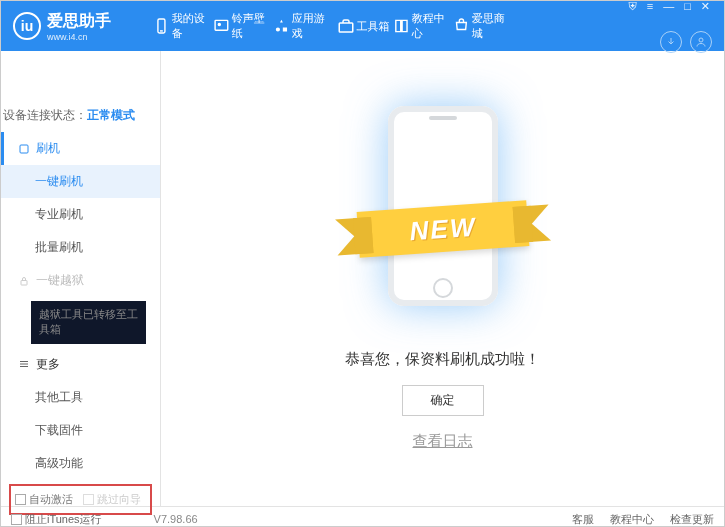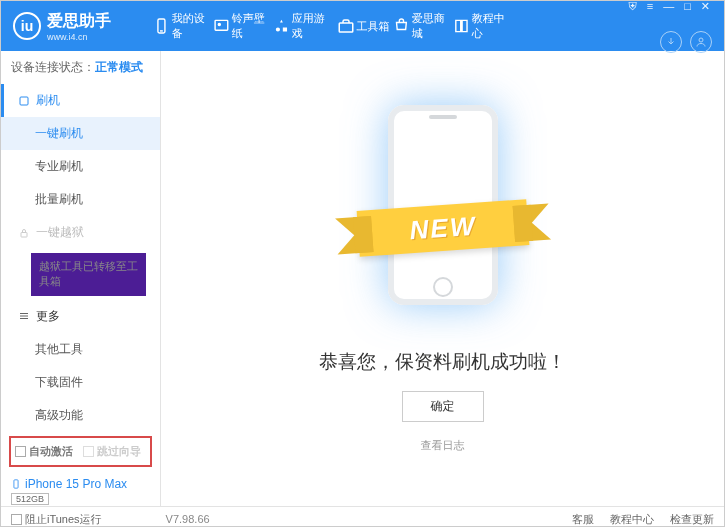--- a/index.html
+++ b/index.html
@@ -14,59 +14,59 @@
 .nav-item { width: 60px; height: 100%; display: flex; flex-direction: row; align-items: center; justify-content: center; cursor: pointer; font-size: 11px; gap: 2px; }
 .nav-item.active { background: #5aa7f2; }
 .nav-ico { width: 18px; height: 18px; }
 .title-right { margin-left: auto; display: flex; align-items: center; gap: 6px; }
 .win-btns { display: flex; gap: 6px; font-size: 11px; margin-bottom: 14px; }
 .win-btn { cursor: pointer; opacity: 0.9; padding: 0 2px; }
 .circ-btn { width: 22px; height: 22px; border: 1.5px solid #a9d1f8; border-radius: 50%; display: flex; align-items: center; justify-content: center; cursor: pointer; color:#a9d1f8; }
 
 .body { display: flex; height: 455px; }
 .sidebar { width: 160px; border-right: 1px solid #e3e3e3; display: flex; flex-direction: column; font-size: 12px; }
-.status-line { padding: 8px 10px; color: #666; }
+.status-line { padding: 8px 2px; color: #666; margin-top: 48px; }
 .status-val { color: #2b8cf0; font-weight: bold; }
 
 .side-section { display: flex; align-items: center; gap: 6px; padding: 8px 14px; color: #333; cursor: pointer; border-left: 3px solid transparent; }
 .side-section.on { border-left-color: #2b8cf0; color: #2b8cf0; }
 .side-sub { padding: 8px 14px 8px 34px; color: #555; cursor: pointer; }
 .side-sub.active { background: #e8f2fd; color: #2b8cf0; }
-.side-note { background: #4c1d95; margin: 4px 14px 4px 30px; padding: 6px 8px; color: #888; font-size: 11px; line-height: 1.4; cursor: pointer; }
+.side-note { background: #0f172a; margin: 4px 14px 4px 30px; padding: 6px 8px; color: #888; font-size: 11px; line-height: 1.4; cursor: pointer; }
 
 .sidebar-bottom { margin-top: auto; }
-.chk-row { border: 2px solid #d84a4a; margin: 4px 8px; padding: 6px 4px; display: flex; gap: 10px; font-size: 11px; color: #777; font-weight: bold; }
+.chk-row { border: 2px solid #d84a4a; margin: 4px 8px; padding: 6px 4px; display: flex; gap: 10px; font-size: 11px; color: #777; }
 .chk { display: flex; align-items: center; gap: 3px; cursor: pointer; }
 .chk.disabled { color: #ccc; }
 .chk-box { width: 11px; height: 11px; border: 1px solid #aaa; background: #fff; }
 .chk.disabled .chk-box { border-color: #ddd; }
 .device { padding: 6px 10px; }
 .dev-name { color: #2b8cf0; font-size: 12px; font-weight: normal; display: flex; align-items: center; gap: 4px; }
 .dev-cap { display: inline-block; border: 1px solid #bbb; font-size: 9px; padding: 0 4px; color: #666; margin-top: 2px; }
 
 .main { flex: 1; position: relative; display: flex; flex-direction: column; align-items: center; justify-content: center; }
 .phone-graphic { width: 150px; height: 230px; position: relative; }
 .phone { width: 110px; height: 200px; background: #fff; border-radius: 16px; margin: 0 auto; box-shadow: 0 0 40px rgba(109,181,247,0.7), inset 0 0 0 6px #e8ebee; position: relative; }
 .phone:before { content:""; position:absolute; top:10px; left:50%; transform:translateX(-50%); width:28px; height:4px; background:#d5d8db; border-radius:3px; }
 .phone:after { content:""; position:absolute; bottom:8px; left:50%; transform:translateX(-50%); width:16px; height:16px; border:2px solid #d5d8db; border-radius:50%; }
 .ribbon { position: absolute; top: 100px; left: -10px; right: -10px; height: 46px; background: #ffcf3f; display:flex; align-items:center; justify-content:center; transform: rotate(-4deg); box-shadow: 0 3px 6px rgba(0,0,0,0.15); }
 .ribbon span { font-size: 26px; font-weight: 900; font-style: italic; color: #fff; letter-spacing: 2px; text-shadow: 1px 1px 0 #e8a830; }
 .ribbon:before, .ribbon:after { content:""; position:absolute; top:6px; width:0; height:0; border:18px solid #e8b830; }
 .ribbon:before { left:-22px; border-left-color:transparent; }
 .ribbon:after { right:-22px; border-right-color:transparent; }
 
-.msg { margin-top: 14px; font-size: 19px; color: #333; }
+.msg { margin-top: 14px; font-size: 15px; color: #333; }
 .ok-btn { margin-top: 16px; padding: 6px 28px; border: 1px solid #ccc; background: #fff; color: #333; font-size: 12px; cursor: pointer; }
-.log-link { margin-top: 16px; font-size: 11px; color: #999; cursor: pointer; }
+.log-link { margin-top: 16px; font-size: 15px; color: #999; cursor: pointer; text-decoration: underline; }
 
 .footer { height: 22px; border-top: 1px solid #e3e3e3; display: flex; align-items: center; font-size: 11px; color: #666; padding: 12px 10px; gap: 16px; }
 .footer .chk { color:#666; }
 .footer-right { margin-left: auto; display: flex; gap: 16px; }
 .footer-right span { cursor: pointer; }
-.ver { color: #888; margin-left: 48px; }
+.ver { color: #888; margin-left: 36px; }
 </style>
 </head>
 <body>
 
 <div class="titlebar">
   <div class="logo-wrap">
     <div class="logo-circle">iu</div>
     <div>
       <div class="app-name">爱思助手</div>
       <div class="app-url">www.i4.cn</div>
@@ -95,30 +95,30 @@
       </div>
     <div class="nav-item">
         <svg class="nav-ico" viewBox="0 0 24 24" fill="none" stroke="#fff" stroke-width="2">
           <rect x="3" y="8" width="18" height="12" rx="1"></rect>
           <path d="M8 8V6a2 2 0 012-2h4a2 2 0 012 2v2"></path>
         </svg>
         <span>工具箱</span>
       </div>
     <div class="nav-item">
         <svg class="nav-ico" viewBox="0 0 24 24" fill="none" stroke="#fff" stroke-width="2">
+          <path d="M4 4h7v16H4zM13 4h7v16h-7z"></path>
+        </svg>
+        <span>教程中心</span>
+      </div>
+    <div class="nav-item">
+        <svg class="nav-ico" viewBox="0 0 24 24" fill="none" stroke="#fff" stroke-width="2">
           <path d="M5 7h14l-1 10H6z"></path>
           <path d="M9 7V5a3 3 0 016 0v2"></path>
         </svg>
         <span>爱思商城</span>
-      </div>
-    <div class="nav-item">
-        <svg class="nav-ico" viewBox="0 0 24 24" fill="none" stroke="#fff" stroke-width="2">
-          <path d="M4 4h7v16H4zM13 4h7v16h-7z"></path>
-        </svg>
-        <span>教程中心</span>
       </div>
   </div>
   <div class="title-right">
     <div style="display:flex;flex-direction:column;align-items:flex-end;gap:4px">
       <div class="win-btns">
         <span class="win-btn">⛨</span>
         <span class="win-btn">≡</span>
         <span class="win-btn">—</span>
         <span class="win-btn">□</span>
         <span class="win-btn">✕</span>

